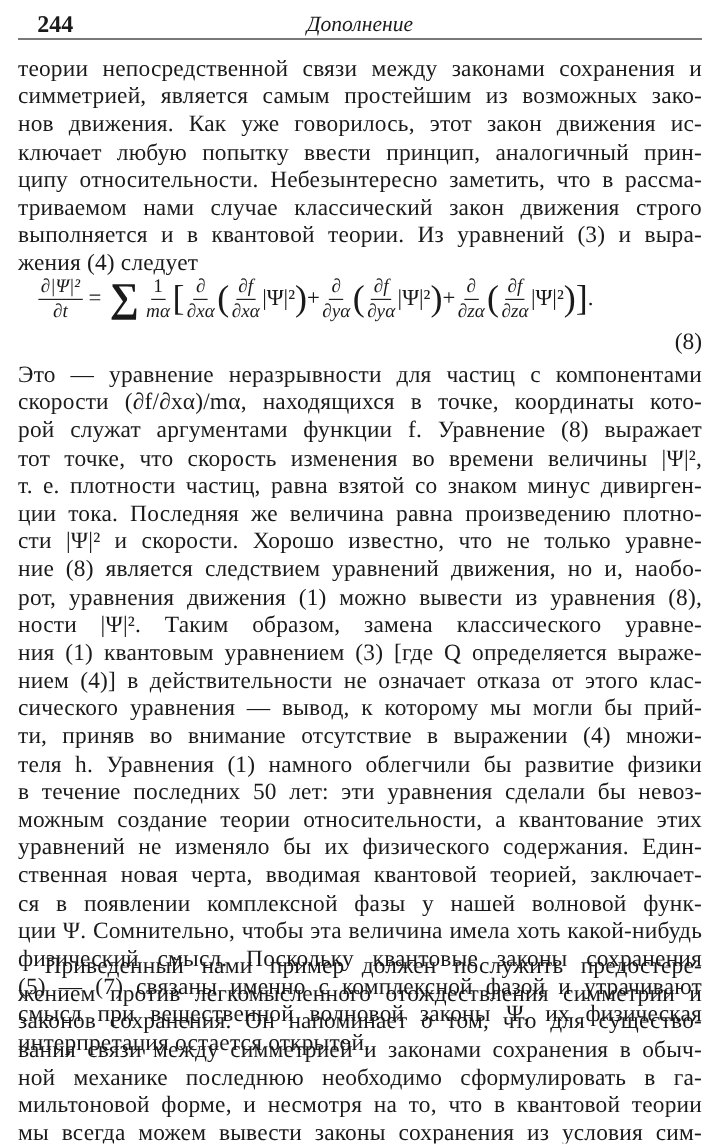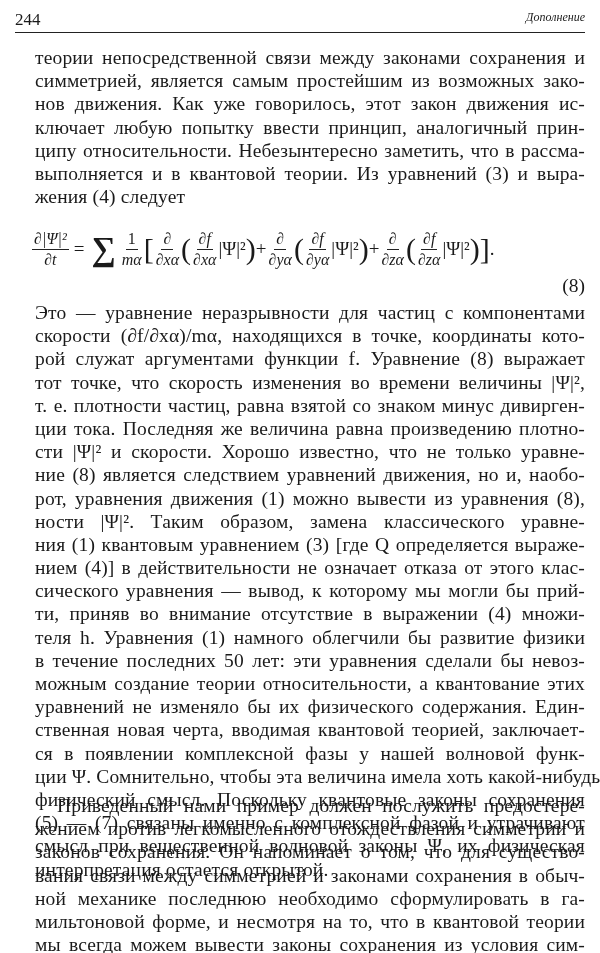--- a/index.html
+++ b/index.html
@@ -1,22 +1,22 @@
 <!DOCTYPE html>
 <html><head>
 <meta charset="utf-8">
 <style>
   html, body { margin:0; padding:0; background:#fff; }
   body { width:600px; height:953px; overflow:hidden; position:relative; color:#1a1a1a;
          font-family:"Liberation Serif","DejaVu Serif",serif; }
   .header { position:absolute; left:15px; right:15px; top:8px; height:24px; border-bottom:1.5px solid #222; }
-  .pagenum { position:absolute; left:0; top:2px; font-size:17px; font-weight:normal; }
-  .running { position:absolute; left:0; right:0; top:2px; text-align:right; font-style:italic; font-size:12px; }
+  .pagenum { position:absolute; left:16px; top:2px; font-size:20px; font-weight:bold; }
+  .running { position:absolute; left:0; right:0; top:2px; text-align:center; font-style:italic; font-size:18px; }
   .text { position:absolute; left:15px; width:570px; font-size:19.5px; line-height:23.2px; text-align:justify; letter-spacing:0.15px; }
-  .line { display:block; text-align:justify; text-align-last:justify; white-space:nowrap; height:23.2px;margin-left:20px; }
+  .line { display:block; text-align:justify; text-align-last:justify; white-space:nowrap; height:23.2px; }
   .line.last { text-align-last:left; }
   .line.indent { padding-left:22px; }
   .eq { position:absolute; left:30px; top:224px; width:555px; height:50px; font-size:19px; font-style:italic; display:flex; align-items:center; white-space:nowrap; }
   .frac { display:inline-flex; flex-direction:column; align-items:center; vertical-align:middle; margin:0 2px; font-size:16px; }
   .frac .num { border-bottom:1px solid #222; padding:0 2px; line-height:20px; }
   .frac .den { line-height:20px; }
   .sum { font-size:34px; font-style:normal; font-weight:bold; margin:0 4px; }
   .big { font-size:30px; font-style:normal; font-weight:300; }
   .up { font-style:normal; }
   .eqnum { position:absolute; right:15px; top:275px; font-size:19.5px; }
@@ -28,20 +28,21 @@
   <span class="pagenum">244</span>
   <span class="running">Дополнение</span>
 </div>
 
 <div class="text" style="top:46px;">
   <span class="line">теории непосредственной связи между законами сохранения и</span>
   <span class="line">симметрией, является самым простейшим из возможных зако-</span>
   <span class="line">нов движения. Как уже говорилось, этот закон движения ис-</span>
   <span class="line">ключает любую попытку ввести принцип, аналогичный прин-</span>
   <span class="line">ципу относительности. Небезынтересно заметить, что в рассма-</span>
+  <span class="line">триваемом нами случае классический закон движения строго</span>
   <span class="line">выполняется и в квантовой теории. Из уравнений (3) и выра-</span>
   <span class="line last">жения (4) следует</span>
 </div>
 
 <div class="eq">
   <span class="frac">
     <span class="num">∂|Ψ|²</span>
     <span class="den">∂t</span>
   </span>
   <span class="up" style="margin:0 3px;">=</span>

